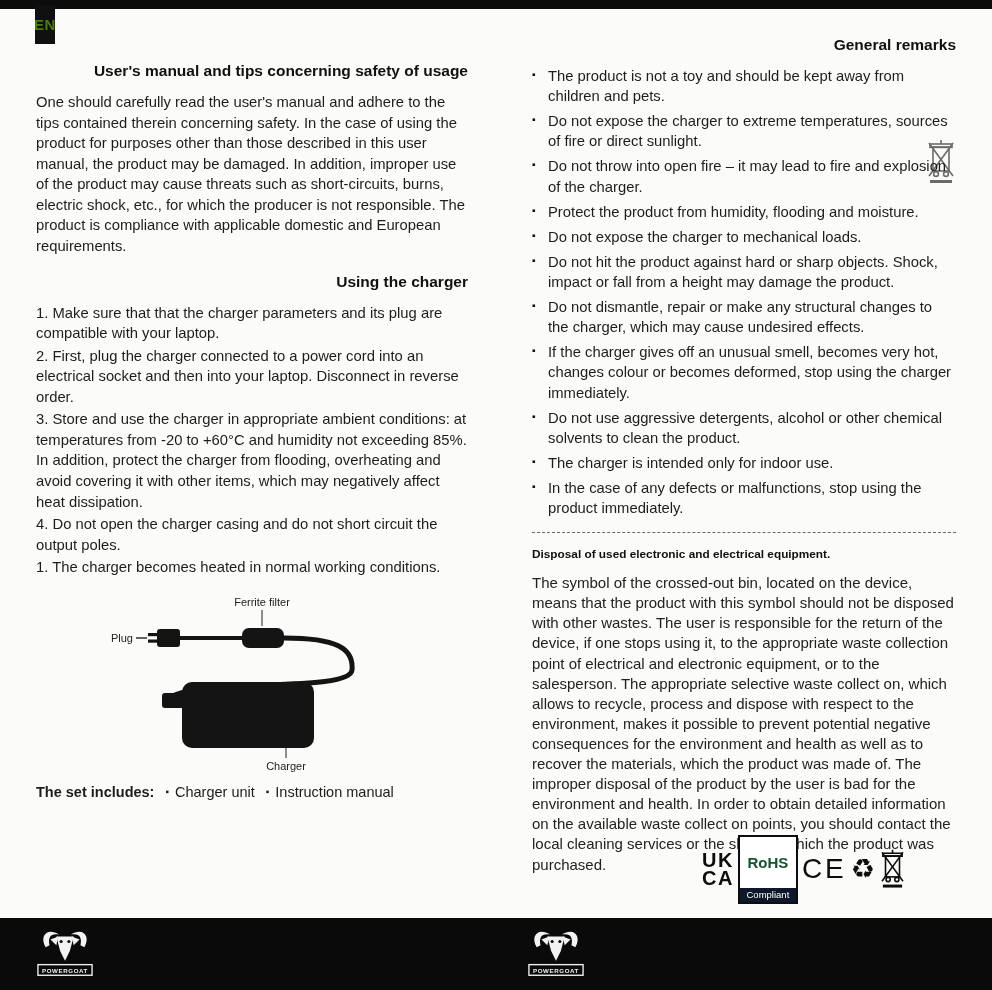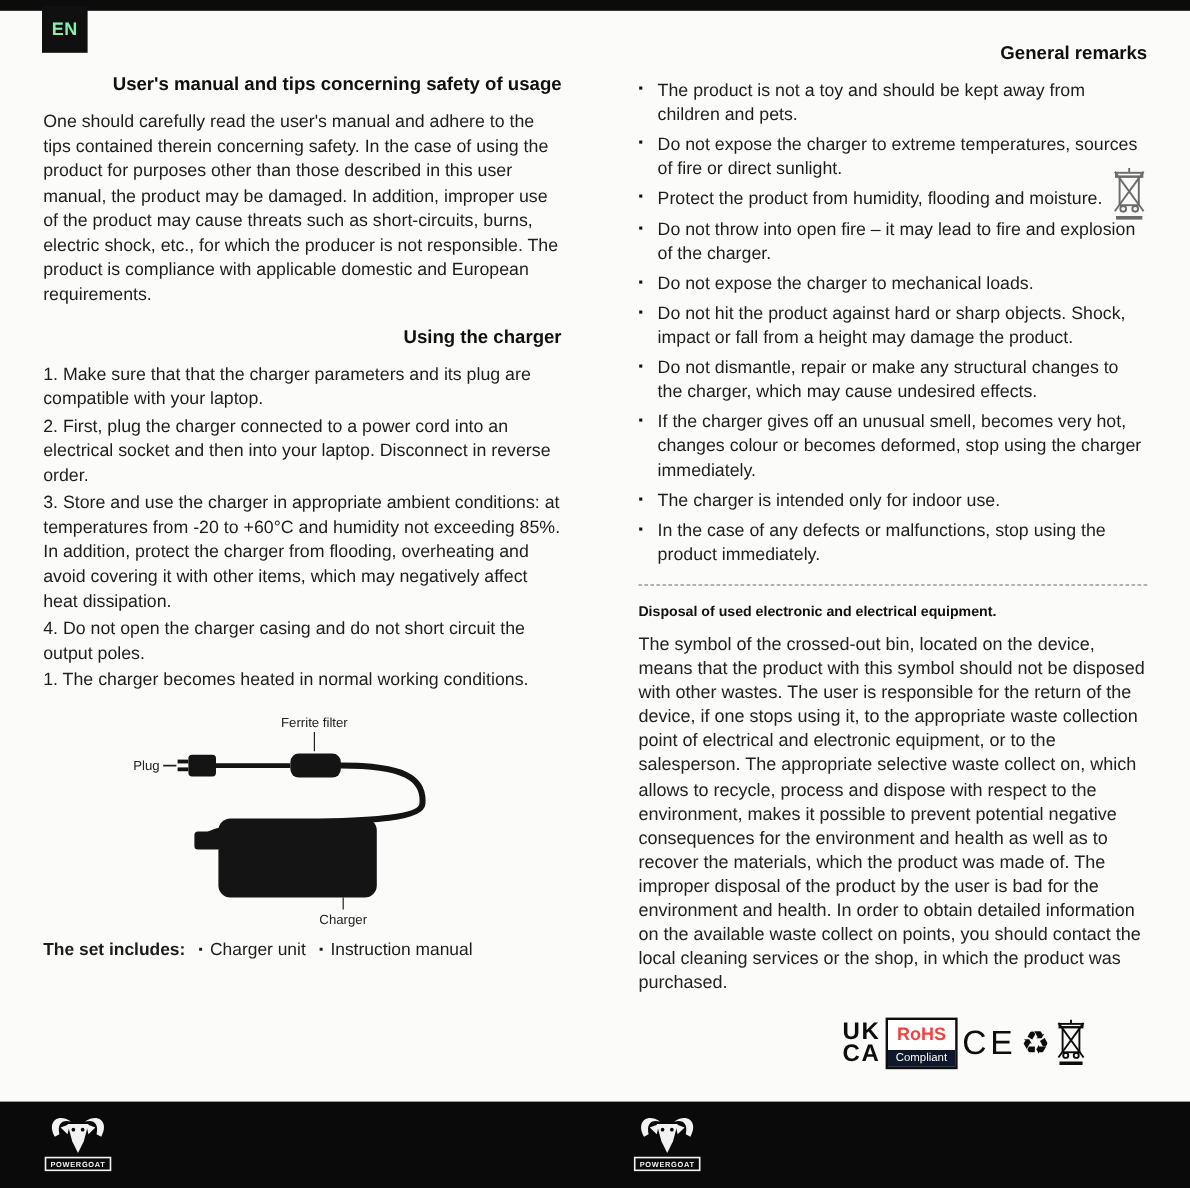--- a/index.html
+++ b/index.html
@@ -11,22 +11,22 @@
     margin: 0 auto;
     background: #fbfbf9;
     color: #1c1c1c;
     overflow: hidden;
   }
   .top-bar {
     position: absolute; left:0; top:0; width:100%; height:9px;
     background:#0c0c0c;
   }
   .en-badge {
-    position:absolute; left:35px; top:5px; width:38px; height:39px;
-    background:#101010; color:#86efac;
+    position:absolute; left:35px; top:5px; width:20px; height:39px;
+    background:#101010; color:#4d7c0f;
     font-size:15px; font-weight:bold;
     display:flex; align-items:center; justify-content:center;
     letter-spacing:0.5px;
   }
   .weee-top { position:absolute; left:926px; top:138px; opacity:0.75; }
 
   
   .col-left  { position:absolute; left:36px;  top:62px; width:432px; }
   .col-right { position:absolute; left:532px; top:36px; width:424px; }
 
@@ -67,21 +67,21 @@
   .disposal-heading { font-size:11.8px; font-weight:bold; color:#101010; margin-bottom:7px; }
   .disposal-body { font-size:15px; line-height:1.34; color:#222;margin-top:12px; }
 
   
   .marks {
     position:absolute; left:702px; top:846px; width:262px; height:46px;
     display:flex; align-items:center; gap:4px;
   }
   .ukca { font-weight:bold; font-size:20px; line-height:0.92; letter-spacing:1.5px; color:#0d0d0d; }
   .rohs { border:2px solid #0d0d0d; width:60px; text-align:center; background:#fff; }
-  .rohs-top { font-size:15px; font-weight:bold; padding:4px 2px; color:#ef4444; }
+  .rohs-top { font-size:15px; font-weight:bold; padding:17px 2px; color:#14532d; }
   .rohs-bottom { background:#0f172a; color:#fff; font-size:9.5px; padding:1px 2px 2px; }
   .ce { font-size:28px; font-weight:500; letter-spacing:3px; color:#0d0d0d; }
   .recycle { font-size:27px; color:#0d0d0d; line-height:1; }
 
   
   .footer-band {
     position:absolute; left:0; top:918px; width:100%; height:72px;
     background:#0a0a0a;
   }
   .goat { position:absolute; top:7px; }
@@ -159,26 +159,27 @@
     </p>
   </div>
 
   <div class="col-right">
 
     <h2 class="sect">General remarks</h2>
 
     <ul class="bullets">
       <li>The product is not a toy and should be kept away from children and pets.</li>
       <li>Do not expose the charger to extreme temperatures, sources of fire or direct sunlight.</li>
+      <li>Do not throw into open fire – it may lead to fire and explosion of the charger.</li>
       <li>Protect the product from humidity, flooding and moisture.</li>
-      <li>Do not throw into open fire – it may lead to fire and explosion of the charger.</li>
       <li>Do not expose the charger to mechanical loads.</li>
       <li>Do not hit the product against hard or sharp objects. Shock, impact or fall from a height may damage the product.</li>
       <li>Do not dismantle, repair or make any structural changes to the charger, which may cause undesired effects.</li>
       <li>If the charger gives off an unusual smell, becomes very hot, changes colour or becomes deformed, stop using the charger immediately.</li>
+      <li>Do not use aggressive detergents, alcohol or other chemical solvents to clean the product.</li>
       <li>The charger is intended only for indoor use.</li>
       <li>In the case of any defects or malfunctions, stop using the product immediately.</li>
     </ul>
 
     <hr class="dashed-divider">
 
     <div class="disposal-heading">Disposal of used electronic and electrical equipment.</div>
 
     <p class="disposal-body">The symbol of the crossed-out bin, located on the device, means that the product with this symbol should not be disposed with other wastes. The user is responsible for the return of the device, if one stops using it, to the appropriate waste collection point of electrical and electronic equipment, or to the salesperson. The appropriate selective waste collect on, which allows to recycle, process and dispose with respect to the environment, makes it possible to prevent potential negative consequences for the environment and health as well as to recover the materials, which the product was made of. The improper disposal of the product by the user is bad for the environment and health. In order to obtain detailed information on the available waste collect on points, you should contact the local cleaning services or the shop, in which the product was purchased.</p>
   </div>

